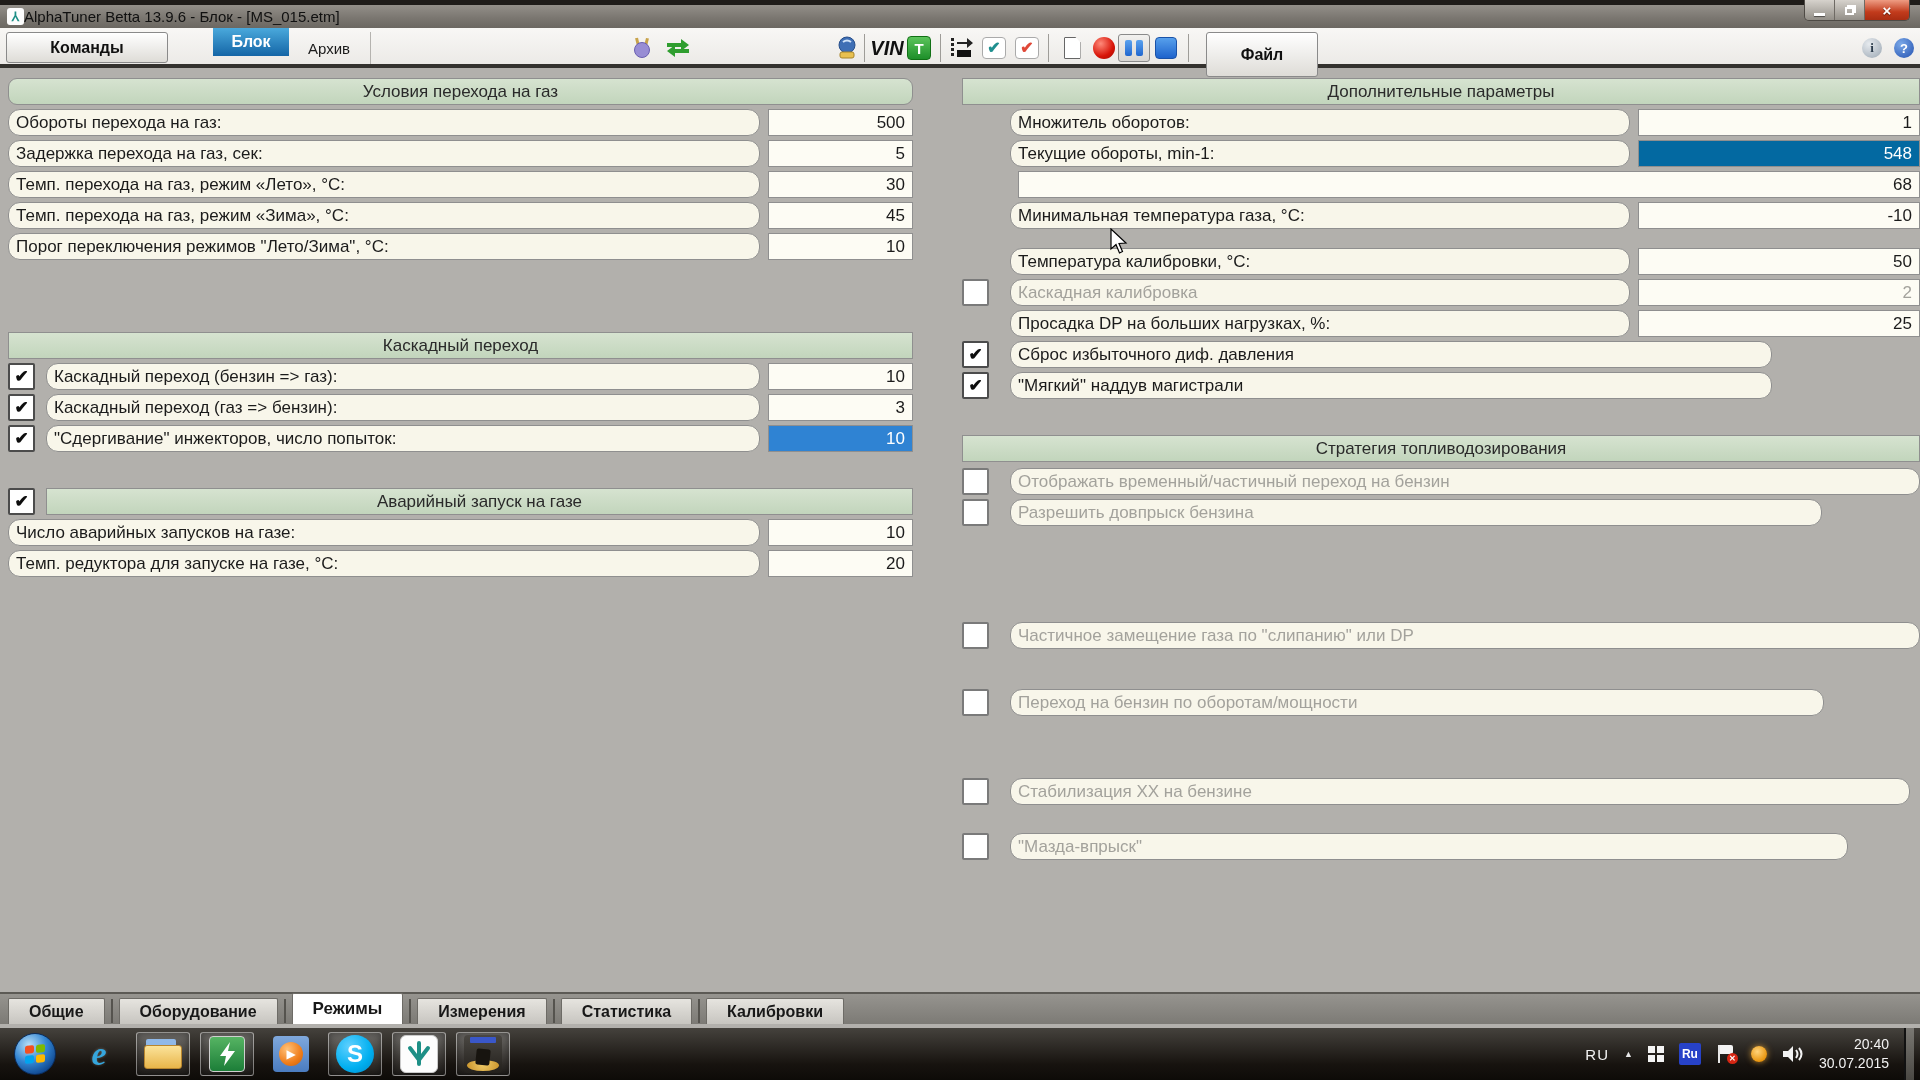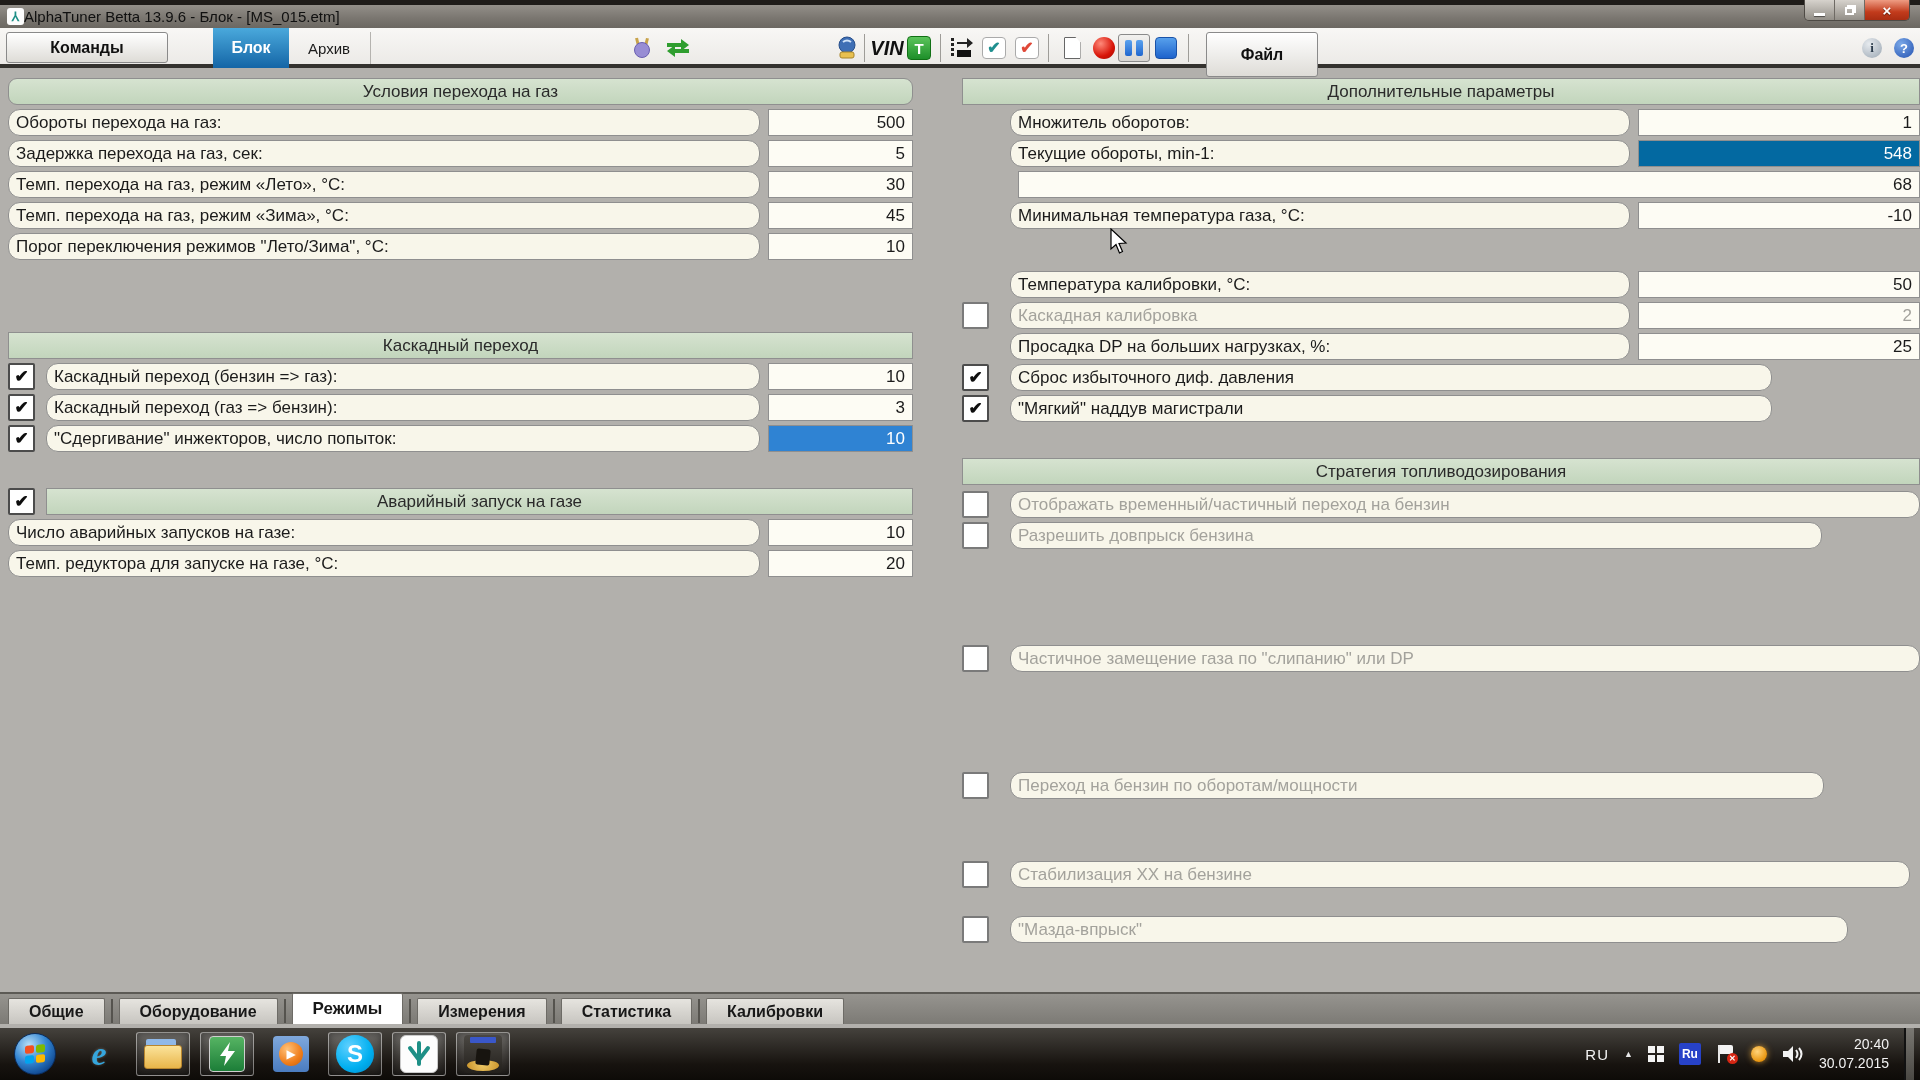--- a/index.html
+++ b/index.html
@@ -25,21 +25,21 @@
   .glyph-close { color:#fff; font-weight:bold; font-size:15px; line-height:1; text-shadow:0 1px 1px rgba(0,0,0,.5); }
 
   
   .menubar { position:absolute; top:28px; left:0; right:0; height:40px;
     background:linear-gradient(#f8f7f5,#eceae7); border-bottom:4px solid #34322e; }
   .btn3d { position:absolute; border:1px solid #8a8a8a; border-radius:3px;
     background:linear-gradient(#ffffff,#dedcd7); font-weight:bold; font-size:16px; color:#101010;
     display:flex; align-items:center; justify-content:center; box-shadow:0 1px 0 rgba(255,255,255,.8) inset; }
   .commands-btn { left:6px; top:4px; width:162px; height:31px; }
   .file-btn { left:1198px; top:4px; width:112px; height:45px;margin-left:8px; }
-  .tab-block { position:absolute; left:213px; top:0; width:76px; height:40px;
+  .tab-block { position:absolute; left:213px; top:0; width:76px; height:28px;
     background:linear-gradient(#4aa9dc,#1465a6); color:#fff; font-weight:bold; font-size:16px;
     display:flex; align-items:center; justify-content:center; }
   .tab-archive { position:absolute; left:293px; top:0; width:72px; height:40px; color:#1c1c1c;
     font-size:15px; display:flex; align-items:center; justify-content:center; }
   .menu-sep { position:absolute; top:4px; width:1px; height:32px; background:#b5b3af; }
   .vsep { position:absolute; top:6px; width:1px; height:28px; background:#9e9c98; }
   .tbi { position:absolute; top:7px; width:28px; height:26px; display:flex; align-items:center; justify-content:center; }
   .check-tile { width:24px; height:22px; background:#fff; border:1px solid #aaa; border-radius:4px;
     font-size:16px; font-weight:bold; line-height:1; display:flex; align-items:center; justify-content:center; }
   .vin-text { font-weight:bold; font-size:20px; font-style:italic; color:#111; letter-spacing:0; }
@@ -302,21 +302,21 @@
     </div>
     <div class="row">
       <div class="rslot"></div>
       <div class="cell value">68</div>
     </div>
     <div class="row">
       <div class="rslot"></div>
       <div class="cell label">Минимальная температура газа, °С:</div>
       <div class="cell value">-10</div>
     </div>
-    <div class="row" style="margin-top: 42px;">
+    <div class="row" style="margin-top: 19px;">
       <div class="rslot"></div>
       <div class="cell label">Температура калибровки, °С:</div>
       <div class="cell value">50</div>
     </div>
     <div class="row">
       <div class="rslot">
         <div class="cb off" style="border-color: rgb(122, 122, 122);"></div>
       </div>
       <div class="cell label dim">Каскадная калибровка</div>
       <div class="cell value dim">2</div>
@@ -350,21 +350,21 @@
         <div class="cb off" style="border-color: rgb(122, 122, 122);"></div>
       </div>
       <div class="cell label dim" style="width: 812px;">Разрешить довпрыск бензина</div>
     </div>
     <div class="row strategy" style="margin-top: 96px;">
       <div class="rslot">
         <div class="cb off" style="border-color: rgb(122, 122, 122);"></div>
       </div>
       <div class="cell label dim" style="width: 910px;">Частичное замещение газа по "слипанию" или DP</div>
     </div>
-    <div class="row strategy" style="margin-top: 100px;">
+    <div class="row strategy" style="margin-top: 40px;">
       <div class="rslot">
         <div class="cb off" style="border-color: rgb(122, 122, 122);"></div>
       </div>
       <div class="cell label dim" style="width: 814px;">Переход на бензин по оборотам/мощности</div>
     </div>
     <div class="row strategy" style="margin-top: 62px;">
       <div class="rslot">
         <div class="cb off" style="border-color: rgb(122, 122, 122);"></div>
       </div>
       <div class="cell label dim" style="width: 900px;">Стабилизация ХХ на бензине</div>

